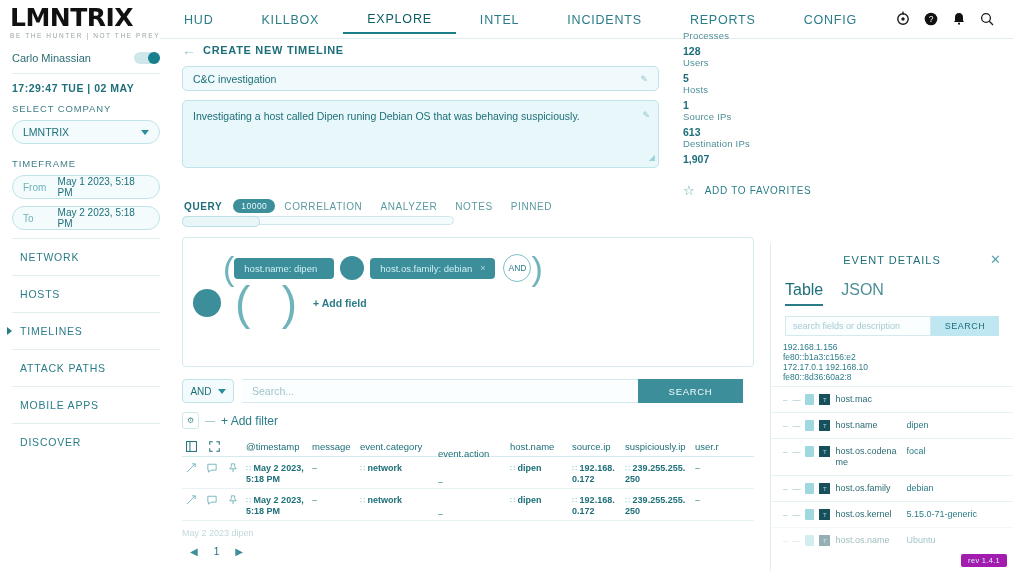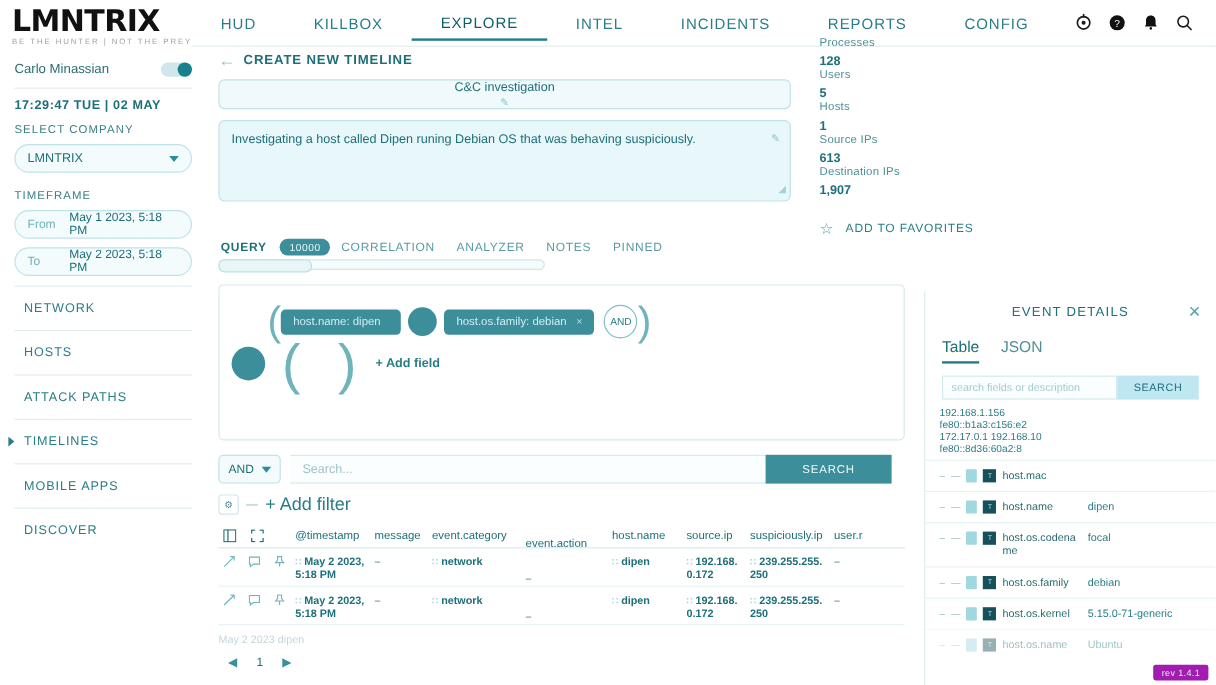--- a/index.html
+++ b/index.html
@@ -85,21 +85,21 @@
   }
 
   
   .main { position: absolute; top: 44px; left: 182px; width: 480px; }
   .crumb { display: flex; align-items: center; gap: 7px; padding-bottom: 10px; }
   .back-arrow { font-size: 14px; color: #8fc6cc; line-height: 10px; }
   .crumb-txt { font-size: 11px; font-weight: 700; letter-spacing: 0.7px; color: #1d6f79; }
   .ti-field {
     width: 477px; height: 25px; border: 1px solid #bfe3e8; border-radius: 5px;
     background: #f0fafc; display: flex; align-items: center; justify-content: space-between;
-    padding: 0 10px; font-size: 10.5px; color: #1d6f79; margin-bottom: 9px; flex-direction: column;
+    padding: 0 10px; font-size: 10.5px; color: #1d6f79; margin-bottom: 9px;
   }
   .pencil { font-size: 9px; color: #8fc6cc; }
   .ti-area {
     width: 477px; height: 68px; border: 1px solid #bfe3e8; border-radius: 5px;
     background: #e8f7fa; padding: 8px 10px; font-size: 10.5px; color: #1d6f79;
     position: relative; line-height: 14px;
   }
   .ti-area .pencil { position: absolute; right: 8px; top: 7px; }
   .resize-grip { position: absolute; right: 3px; bottom: 2px; font-size: 8px; color: #9fd2da; }
 
@@ -173,21 +173,21 @@
     display: flex; align-items: center; justify-content: center;
     font-size: 9.5px; letter-spacing: 0.7px; cursor: pointer;
   }
   .frow { position: absolute; top: 412px; left: 182px; display: flex; align-items: center; gap: 6px; }
   .fbtn {
     width: 17px; height: 17px; border: 1px solid #cfe7ea; border-radius: 3px;
     display: flex; align-items: center; justify-content: center;
     font-size: 8px; color: #4e8f97; cursor: pointer;
   }
   .fdash { color: #8fb9bf; font-size: 10px; }
-  .faddf { font-size: 15px; color: #2a7d88; cursor: pointer; }
+  .faddf { font-size: 12px; color: #2a7d88; cursor: pointer; }
 
   
   .tbl { position: absolute; top: 436px; left: 182px; width: 572px; }
   .thead {
     display: flex; align-items: center; height: 21px;
     border-bottom: 1px solid #d5eaed; font-size: 9.5px; color: #1d6f79;
   }
   .th-icons { display: flex; gap: 12px; width: 64px; padding-left: 4px; }
   .th { white-space: nowrap; overflow: hidden; }
   .trow {
@@ -211,21 +211,21 @@
 
   
   .edp {
     position: absolute; top: 243px; left: 770px; width: 243px; height: 328px;
     border-left: 1px solid #e3edee; background: #fff; overflow: hidden;
   }
   .edp-head { display: flex; align-items: center; justify-content: center; position: relative; height: 34px; }
   .edp-title { font-size: 11px; letter-spacing: 1px; color: #1d6f79; }
   .edp-close { position: absolute; right: 12px; top: 9px; font-size: 13px; color: #5ba3ad; cursor: pointer; }
   .edp-tabs { display: flex; gap: 18px; padding: 4px 14px 0 14px; }
-  .edp-tab { font-size: 13px; color: #4e8f97; padding-bottom: 5px; cursor: pointer; }
+  .edp-tab { font-size: 16px; color: #4e8f97; padding-bottom: 5px; cursor: pointer; }
   .edp-tab.active { color: #1d6f79; border-bottom: 2px solid #2a7d88; }
   .edp-search { display: flex; margin: 10px 14px 0 14px; }
   .edp-sin {
     flex: 1; height: 20px; border: 1px solid #d5eaed; background: #fbfeff;
     display: flex; align-items: center; padding: 0 7px; font-size: 9px; color: #a6cbd1;
   }
   .edp-sbtn {
     width: 68px; height: 20px; background: #bfe7f2; color: #1d6f79;
     display: flex; align-items: center; justify-content: center;
     font-size: 9px; letter-spacing: 0.5px; cursor: pointer;
@@ -310,22 +310,22 @@
       <span class="tf-k">From</span>
       <span class="tf-v">May 1 2023, 5:18 PM</span>
     </div>
     <div class="tf-field">
       <span class="tf-k">To</span>
       <span class="tf-v">May 2 2023, 5:18 PM</span>
     </div>
     <div class="sb-nav">
       <div class="sb-item">NETWORK</div>
       <div class="sb-item">HOSTS</div>
+      <div class="sb-item marked">TIMELINES</div>
       <div class="sb-item">ATTACK PATHS</div>
-      <div class="sb-item marked">TIMELINES</div>
       <div class="sb-item">MOBILE APPS</div>
       <div class="sb-item">DISCOVER</div>
     </div>
   </div>
 
   <div class="main">
     <div class="crumb">
       <span class="back-arrow">←</span>
       <span class="crumb-txt">CREATE NEW TIMELINE</span>
     </div>

